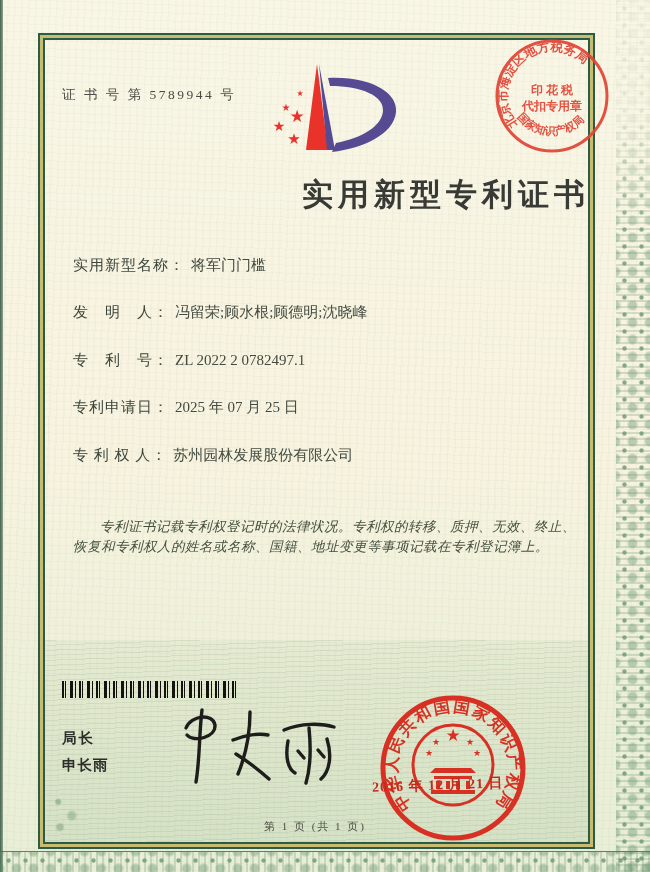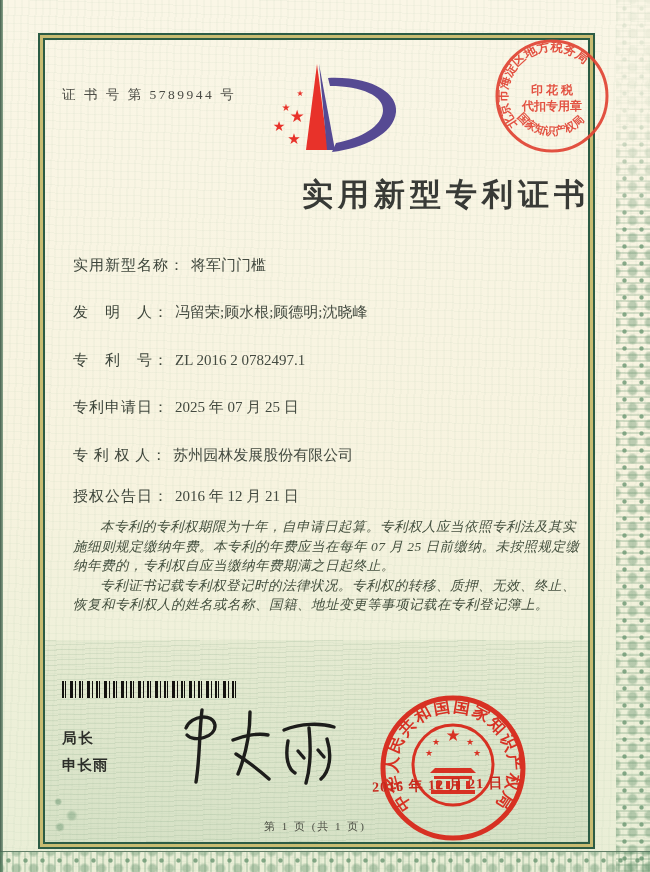--- a/index.html
+++ b/index.html
@@ -113,34 +113,30 @@
 
   <div class="doc-title">实用新型专利证书</div>
 
   <div class="field" style="top:256px">
     <span class="lbl">实用新型名称：</span><span class="val">将军门门槛</span>
   </div>
   <div class="field" style="top:303px">
     <span class="lbl">发　明　人：</span><span class="val">冯留荣;顾水根;顾德明;沈晓峰</span>
   </div>
   <div class="field" style="top:351px">
-    <span class="lbl">专　利　号：</span><span class="val">ZL 2016 2 0782497.1</span>
+    <span class="lbl">专　利　号：</span><span class="val">ZL 2022 2 0782497.1</span>
   </div>
   <div class="field" style="top:398px">
     <span class="lbl">专利申请日：</span><span class="val">2025 年 07 月 25 日</span>
   </div>
   <div class="field" style="top:446px">
     <span class="lbl">专 利 权 人：</span><span class="val">苏州园林发展股份有限公司</span>
   </div>
-  <div class="field" style="top:487px">
-    <span class="lbl">授权公告日：</span><span class="val">2016 年 12 月 21 日</span>
-  </div>
 
   <div class="paras">
-    <p>本专利的专利权期限为十年，自申请日起算。专利权人应当依照专利法及其实施细则规定缴纳年费。本专利的年费应当在每年 07 月 25 日前缴纳。未按照规定缴纳年费的，专利权自应当缴纳年费期满之日起终止。</p>
     <p>专利证书记载专利权登记时的法律状况。专利权的转移、质押、无效、终止、恢复和专利权人的姓名或名称、国籍、地址变更等事项记载在专利登记簿上。</p>
   </div>
 
   <div class="barcode"></div>
 
   <div class="issuer-title">局长</div>
   <div class="issuer-name">申长雨</div>
 
   <svg class="signature" width="175" height="92" viewBox="0 0 175 92">
     <g fill="none" stroke="#1d1d1b" stroke-width="3.4" stroke-linecap="round">

